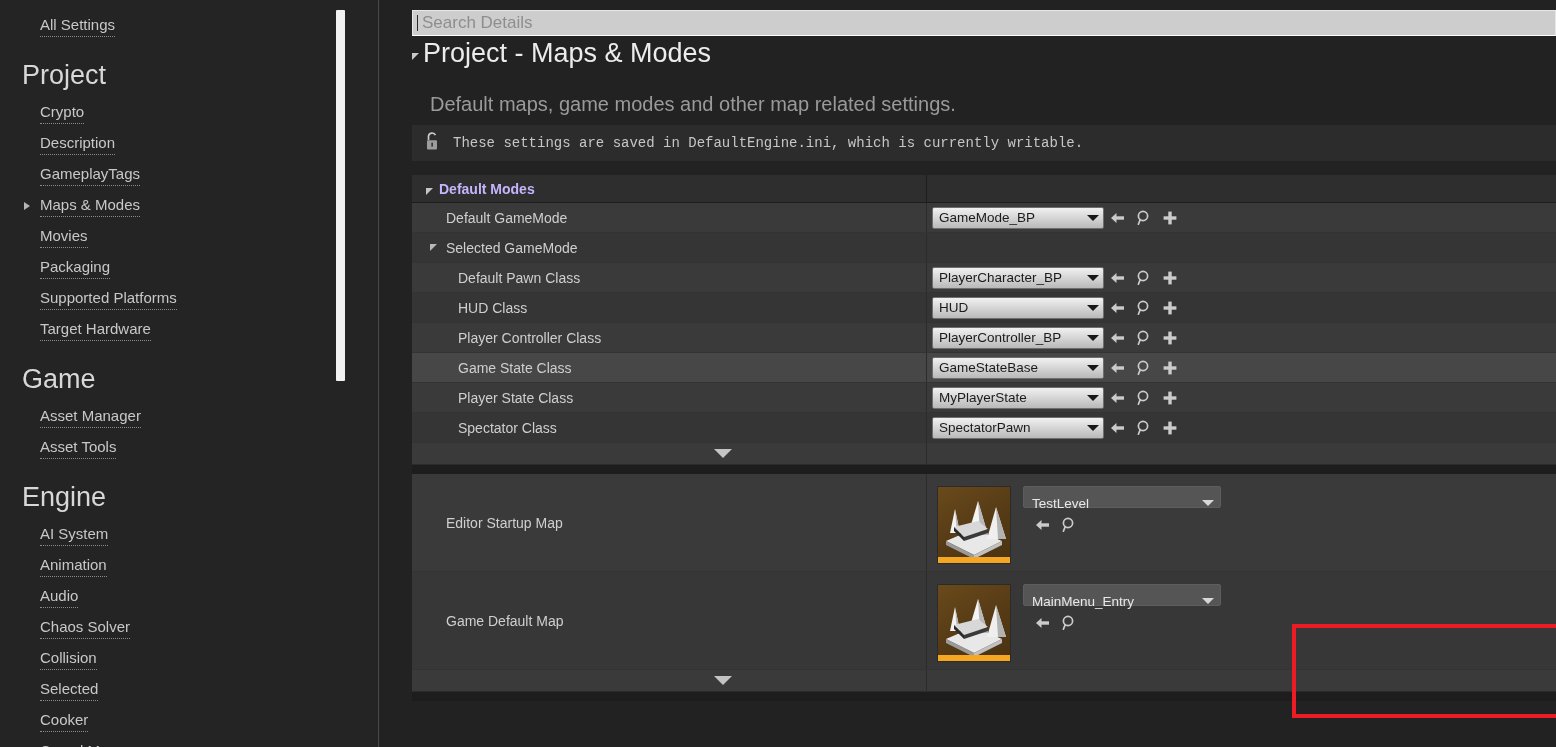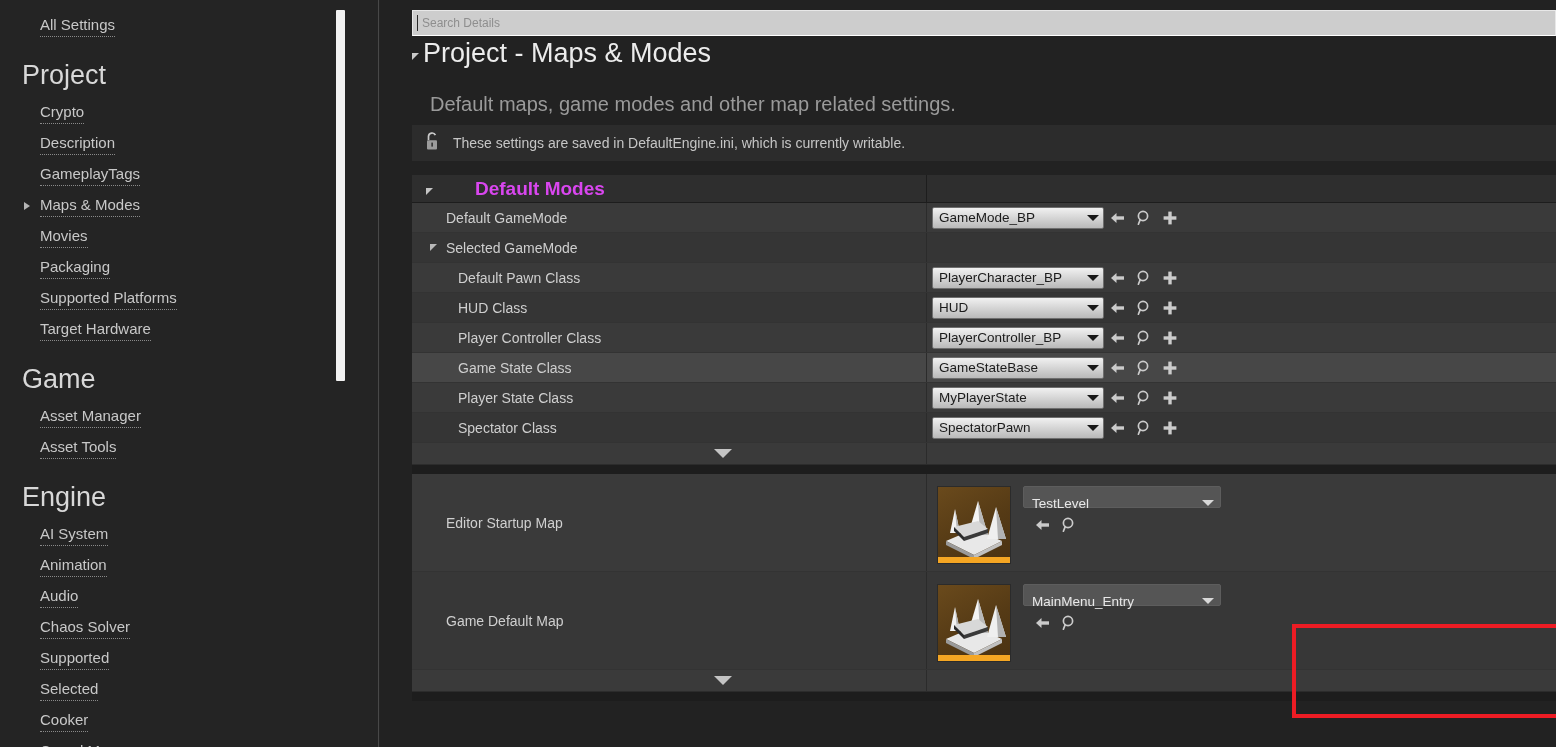--- a/index.html
+++ b/index.html
@@ -97,21 +97,21 @@
     display: flex;
     align-items: center;
     padding-left: 4px;
     position: relative;
   }
   .search-caret {
     width: 1px; height: 16px; background: #2a2a2a;
     margin-right: 4px;
   }
   .search-ph {
-    font-size: 12px;
+    font-size: 17px;
     color: #8e8e8e;
   }
 
   .title-row {
     position: absolute;
     left: 32px; top: 36px;
     display: flex; align-items: center;
   }
   .title-tri {
     width: 0; height: 0;
@@ -136,20 +136,21 @@
 
   .notice {
     position: absolute;
     left: 32px; top: 125px;
     right: 0;
     height: 36px;
     background: #2c2c2c;
     display: flex;
     align-items: center;
     padding-left: 12px;
+    font-family: Liberation Mono, monospace;
   }
   .notice-txt {
     font-size: 14px;
     color: #c6c6c6;
     margin-left: 12px;
   }
 
   
   .sections { position: absolute; left: 32px; top: 175px; right: 0; bottom: 0; }
 
@@ -164,21 +165,21 @@
   }
   .sec-head .stri {
     width: 0; height: 0;
     border-top: 7px solid #c5c5c5;
     border-right: 7px solid transparent;
     margin-right: 6px;
     margin-top: 5px;
     cursor: pointer;
   }
   .sec-head-label {
-    font-size: 19px; font-weight: bold; color: #d946ef; margin-left: 36px;
+    font-size: 14px; font-weight: bold; color: #c4b5fd;
   }
   .sec-head .colsep {
     position: absolute; left: 514px; top: 0; bottom: 0; width: 1px; background: #1d1d1d;
   }
 
   .prow {
     display: flex;
     align-items: center;
     height: 30px;
     position: relative;
@@ -397,21 +398,21 @@
           <div class="side-row">
             <span class="side-link">Animation</span>
           </div>
           <div class="side-row">
             <span class="side-link">Audio</span>
           </div>
           <div class="side-row">
             <span class="side-link">Chaos Solver</span>
           </div>
           <div class="side-row">
-            <span class="side-link">Supported</span>
+            <span class="side-link">Collision</span>
           </div>
           <div class="side-row">
             <span class="side-link">Selected</span>
           </div>
           <div class="side-row">
             <span class="side-link">Cooker</span>
           </div>
           <div class="side-row">
             <span class="side-link">Crowd Manager</span>
           </div>

